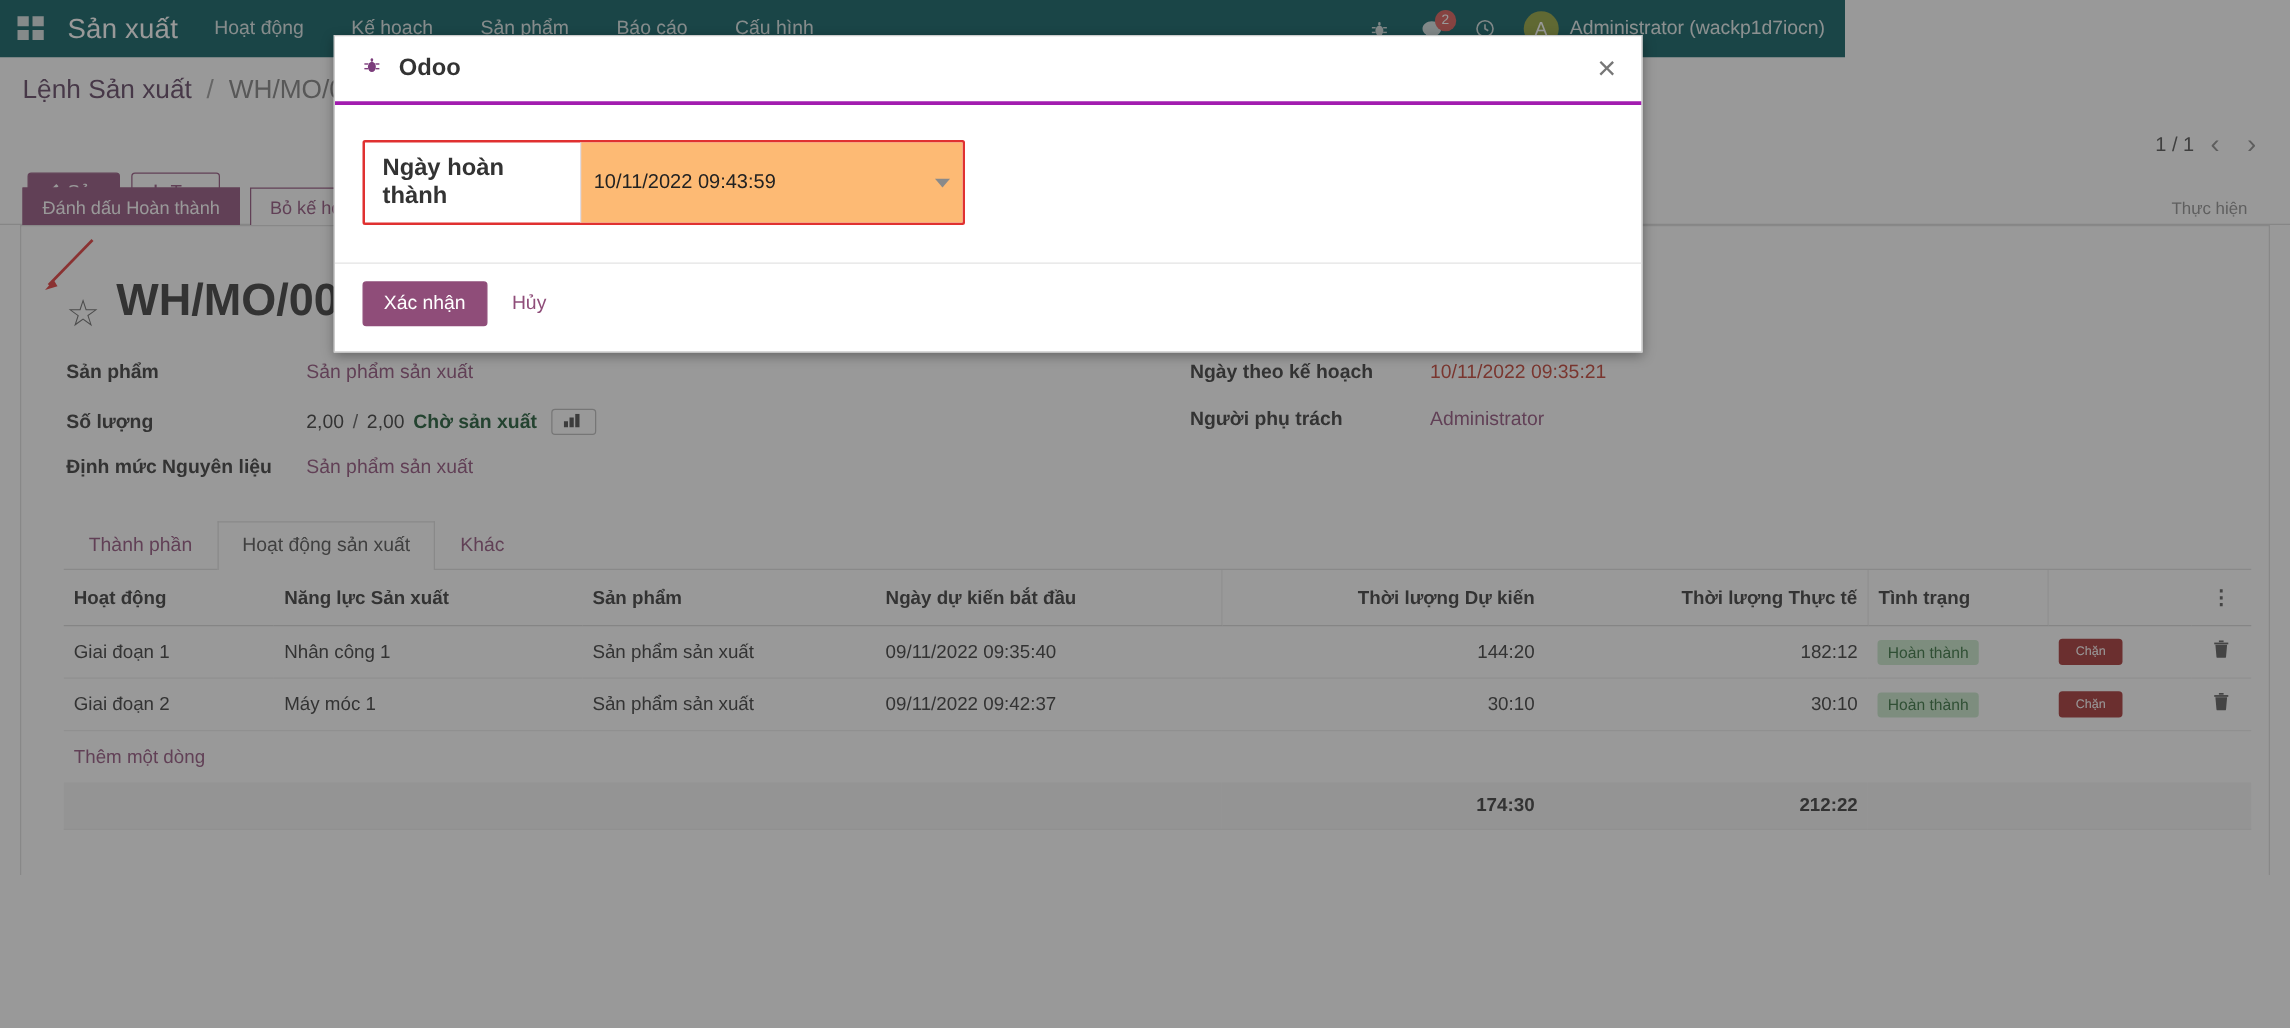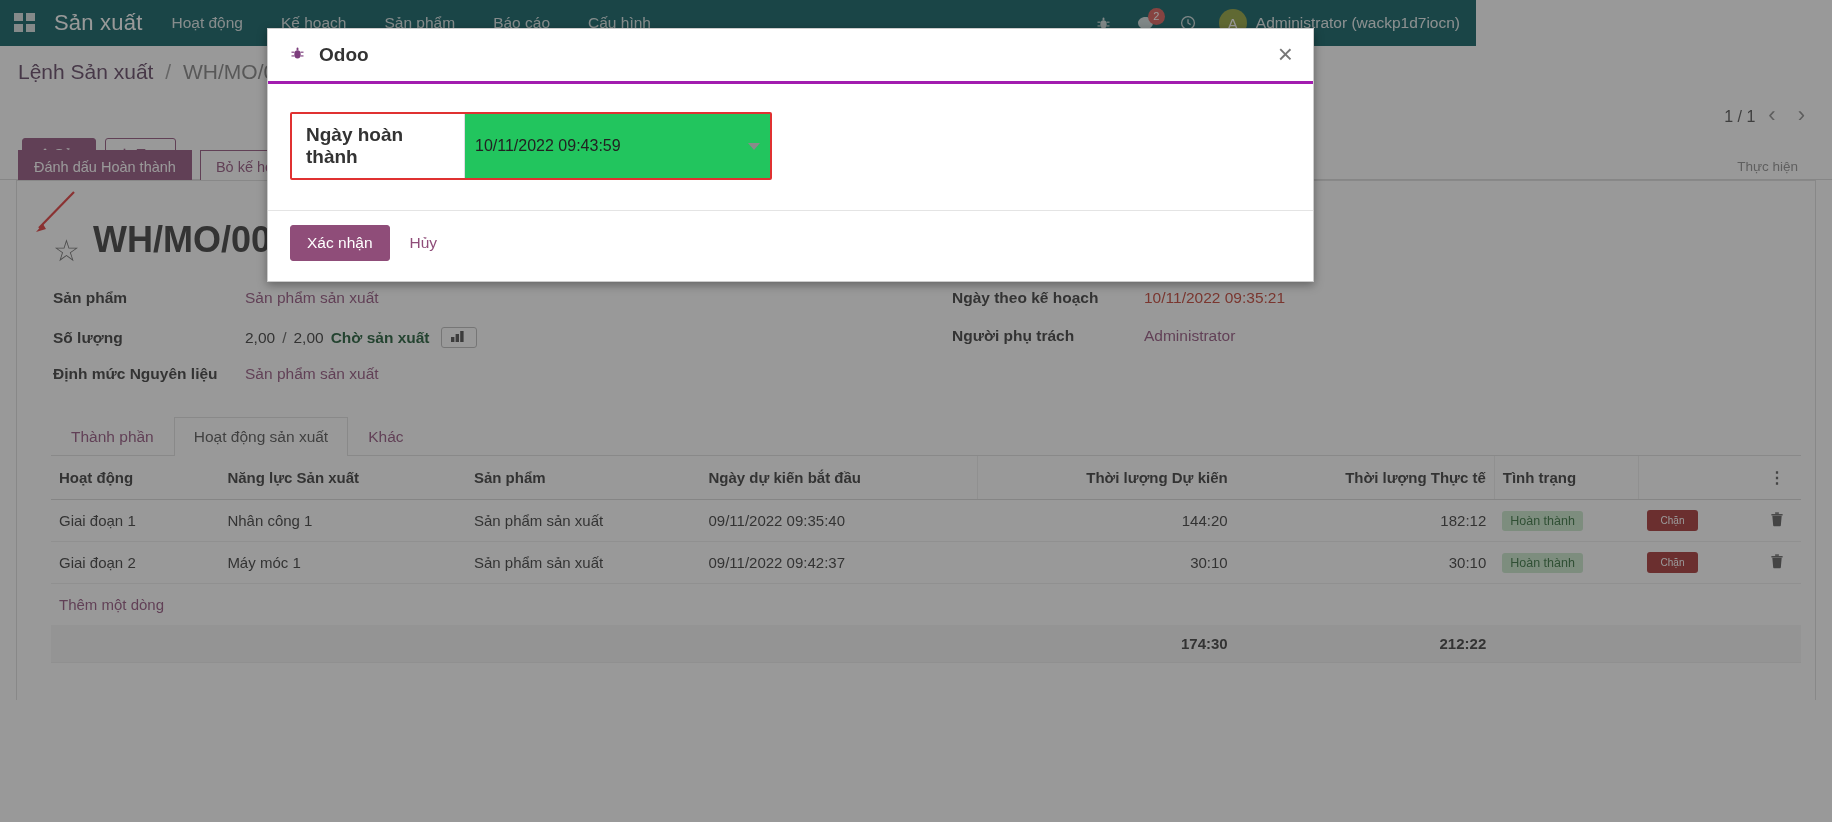--- a/index.html
+++ b/index.html
@@ -165,21 +165,21 @@
   .highlight-box {
     display: inline-flex; align-items: stretch;
     border: 2px solid #e03131; border-radius: 2px;
     background: #fff;
   }
   .mf-label {
     width: 172px; padding: 10px 14px; font-size: 19px; font-weight: bold; color: #333;
     display: flex; align-items: center;
   }
   .mf-field {
-    width: 306px; background: #22c55e; border-left: 1px solid #e0dbe2;
+    width: 306px; background: #fdba74; border-left: 1px solid #e0dbe2;
     display: flex; align-items: center; padding: 0 10px; position: relative;
   }
   .mf-field input {
     flex: 1; border: none; background: transparent; outline: none;
     font-size: 16px; color: #222; font-family: "Liberation Sans", sans-serif;
     padding: 9px 0;
   }
   .caret-down {
     width: 0; height: 0; border-left: 6px solid transparent; border-right: 6px solid transparent;
     border-top: 7px solid #8a8a8a; margin-left: 8px; cursor: pointer;

